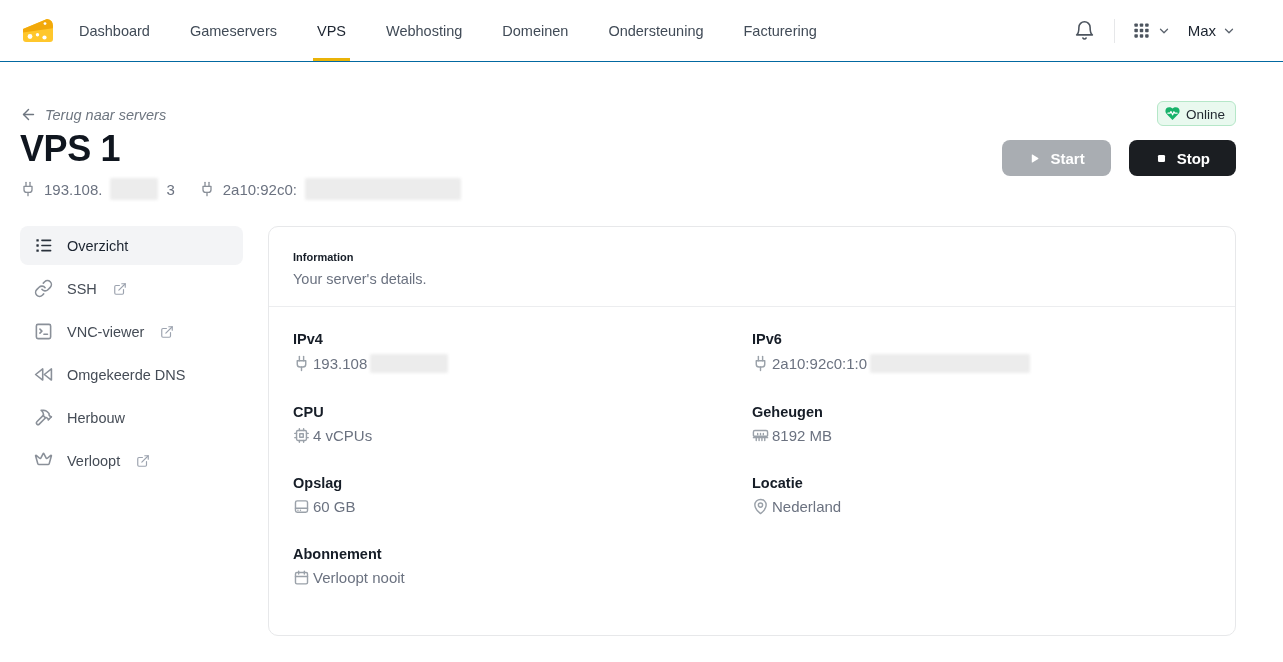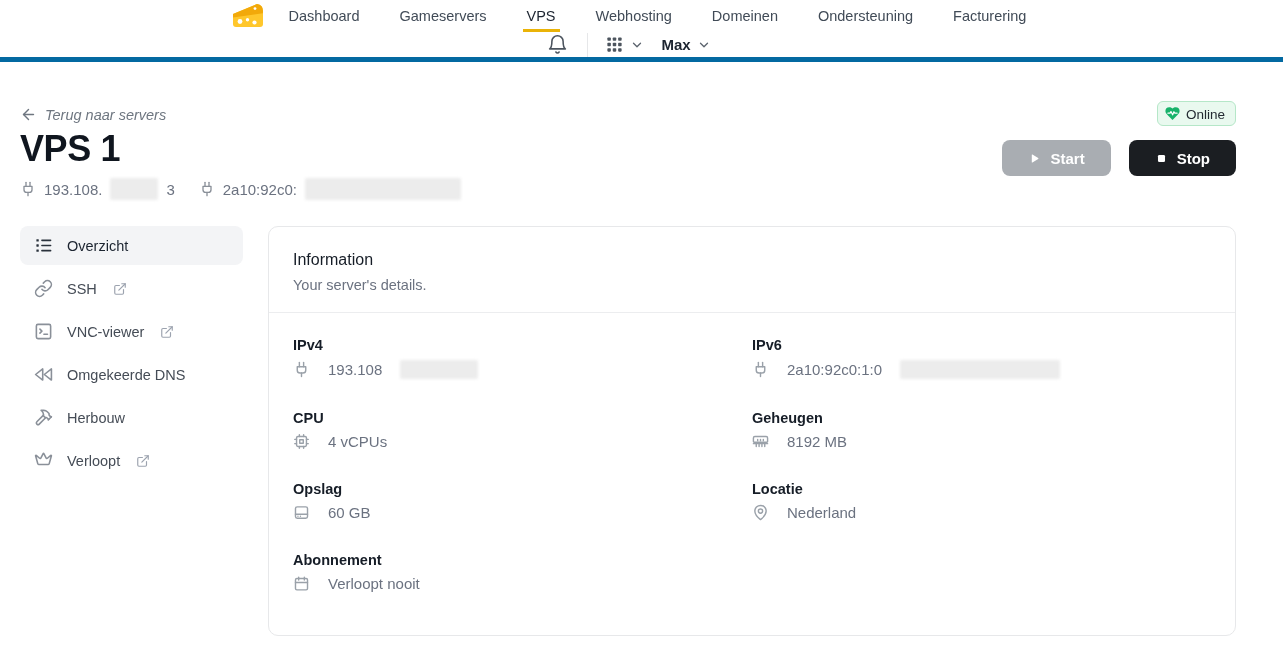--- a/index.html
+++ b/index.html
@@ -2,35 +2,35 @@
 <html><head>
 <meta charset="utf-8">
 <style>
   * { margin:0; padding:0; box-sizing:border-box; }
   html,body { width:1283px; height:662px; overflow:hidden; background:#fff;
     font-family:"Liberation Sans", sans-serif; color:#1c2430; }
   svg { display:block; }
 
   
   .topnav { height:62px; display:flex; align-items:center; justify-content:space-between;
-    padding:0 47px 0 20px; border-bottom:5px solid #0369a1; background:#fff;flex-direction:column; }
+    padding:0 47px 0 20px; border-bottom:1px solid #0369a1; background:#fff; }
   .nav-left { display:flex; align-items:center; height:100%; }
   .logo { margin-right:23px; cursor:pointer; }
   .nav-items { display:flex; align-items:center; gap:40px; height:100%; }
   .nav-item { position:relative; display:flex; align-items:center; height:100%;
     font-size:14.5px; font-weight:500; color:#414b57; cursor:pointer; text-decoration:none; }
   .nav-item.active { color:#1c2430; }
   .nav-item.active::after { content:""; position:absolute; left:-4px; right:-4px; bottom:0;
     height:3px; background:#eab308; }
   .nav-right { display:flex; align-items:center; gap:17px; }
   .icon-btn { background:none; border:none; cursor:pointer; color:#4c545e; padding:2px; }
   .vdiv { width:1px; height:24px; background:#e6e7e9; }
   .apps-btn,.user-btn { display:flex; align-items:center; gap:6px; background:none; border:none;
     cursor:pointer; color:#4c545e; }
-  .user-btn span { font-size:15px; font-weight:700; color:#1c2430; }
+  .user-btn span { font-size:15px; font-weight:400; color:#1c2430; }
   .chev { color:#5b636d; }
 
   
   .content { padding:44px 47px 0 20px; }
   .page-head { display:flex; justify-content:space-between; align-items:flex-start; }
   .back-link { display:flex; align-items:center; gap:8px; font-size:14.5px; color:#6e7680;
     text-decoration:none; cursor:pointer;font-style:italic; }
   .page-title { font-size:36px; font-weight:800; letter-spacing:-0.4px; color:#10161f;
     margin:5px 0 8px; }
   .ip-row { display:flex; align-items:center; gap:24px; color:#6b7280; font-size:15px; }
@@ -54,25 +54,25 @@
   .sidebar { width:223px; margin-right:25px; display:flex; flex-direction:column; gap:4px; }
   .side-item { display:flex; align-items:center; gap:14px; padding:10px 14px; border-radius:8px;
     font-size:14.5px; color:#454c56; cursor:pointer; }
   .side-item .sicon { color:#8a9099; }
   .side-item.active { background:#f3f4f6; color:#1c2430; font-weight:500; }
   .side-item.active .sicon { color:#2a323c; }
   .ext { color:#9ca3af; margin-left:2px; }
 
   .card { flex:1; background:#fff; border:1px solid #e7e8ea; border-radius:10px; min-height:410px; }
   .card-head { padding:24px 24px 19px; border-bottom:1px solid #ecedef; }
-  .card-title { font-size:16px; font-weight:400; color:#161d27; }
+  .card-title { font-size:11px; font-weight:700; color:#161d27; }
   .card-sub { font-size:14.5px; color:#6b7280; margin-top:8px; }
   .card-body { padding:24px 24px 32px; display:grid; grid-template-columns:1fr 1fr; row-gap:31px; }
   .field-label { font-size:14.5px; font-weight:600; color:#161d27; margin-bottom:7px; }
-  .field-value { display:flex; align-items:center; gap:18px; font-size:15px; color:#6b7280;text-align:right; }
+  .field-value { display:flex; align-items:center; gap:3px; font-size:15px; color:#6b7280;text-align:right; }
   .field-value .ficon { color:#9aa1a9; flex:none; }
 </style>
 </head>
 <body>
 
 <header class="topnav">
   <div class="nav-left">
     <div class="logo">
       <svg width="36" height="30" viewBox="0 0 36 30">
         <path d="M3 13 27 3q6 1 6 7v13q0 3-3 3H6q-3 0-3-3Z" fill="#FFC72C"></path>

